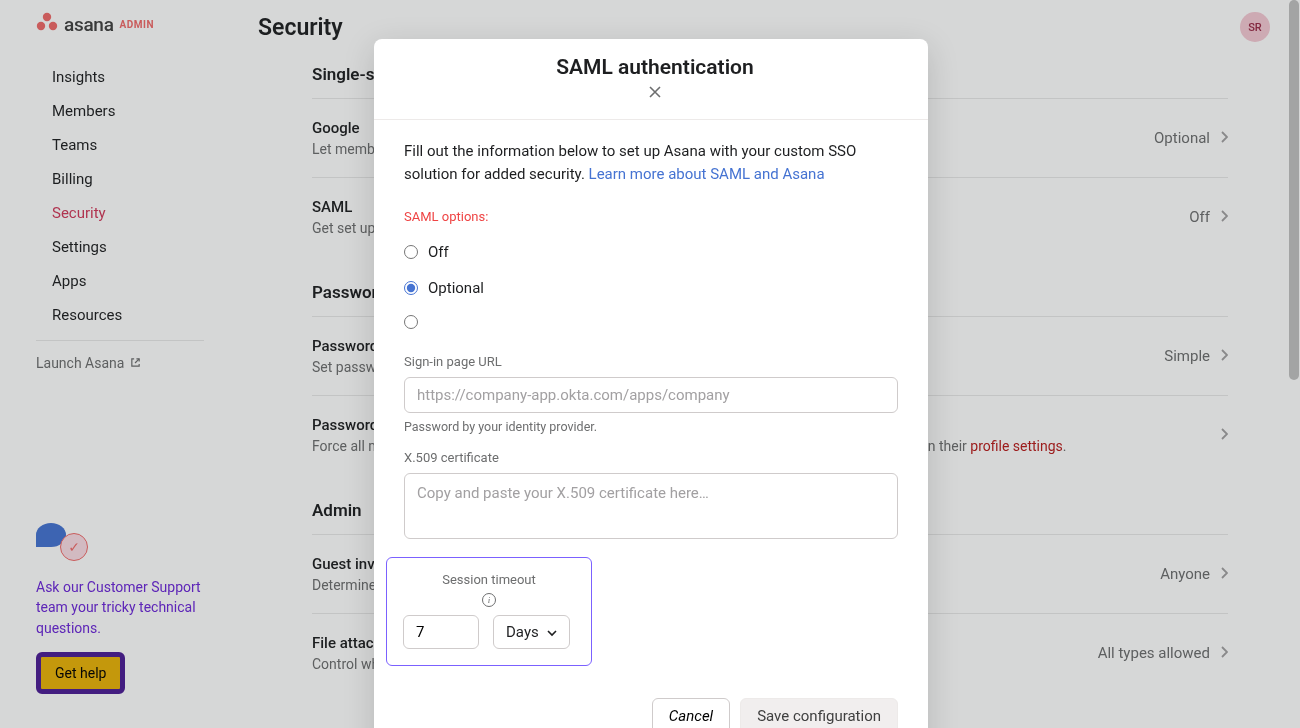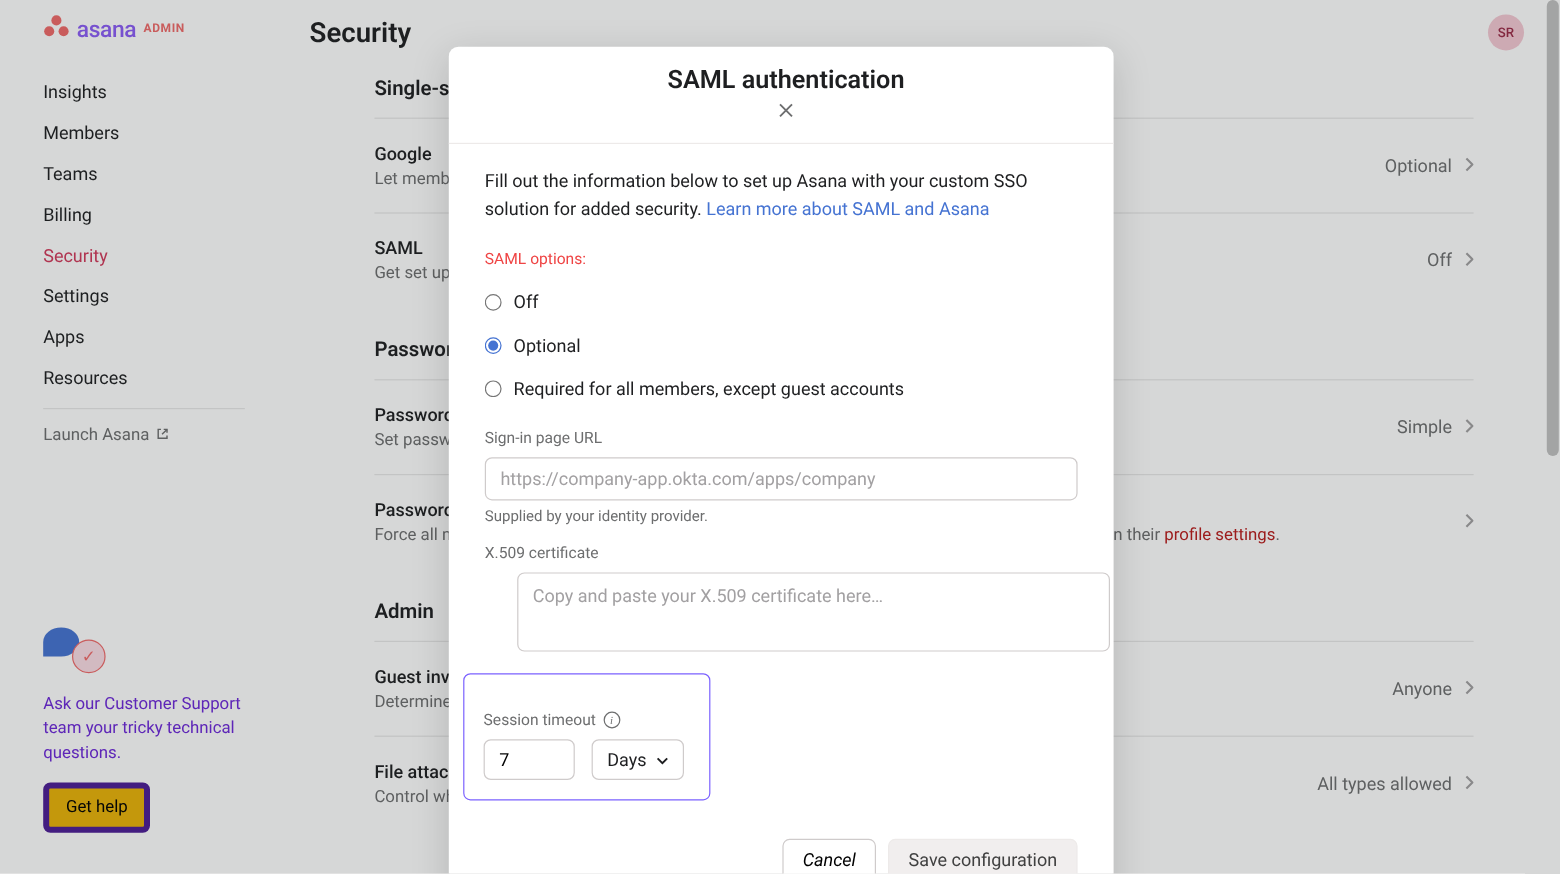--- a/index.html
+++ b/index.html
@@ -33,32 +33,32 @@
       align-items: center;
       gap: 6px;
       padding: 0 36px 24px 36px;
     }
     .logo-mark {
       display: inline-block;
     }
     .logo-word {
       font-size: 19px;
       font-weight: 500;
-      color: #8b5cf6;
+      color: #404040;
       letter-spacing: -0.3px;
       text-align: center;
     }
     .logo-admin {
       font-size: 10px;
       font-weight: 700;
       letter-spacing: 0.5px;
       color: #f06a6a;
     }
     .nav {
-      padding: 0 0 0 36px;
+      padding: 0 0 0 52px;
     }
     .nav-item {
       padding: 8px 0;
       font-size: 15px;
       color: #1e1f21;
       cursor: pointer;
     }
     .nav-item.active {
       color: #d1395b;
     }
@@ -301,21 +301,20 @@
       margin-top: 6px;
     }
     .cert-area {
       width: 100%;
       height: 66px;
       border: 1px solid #cfcbcb;
       border-radius: 6px;
       padding: 10px 12px;
       font-size: 15px;
       resize: none;
-      margin-left: 27px;
     }
     .cert-area::placeholder { color: #a2a0a2; }
     .session-block {
       border: 1.5px solid #7b61ff;
       border-radius: 6px;
       padding: 14px 16px 16px 16px;
       margin-top: 14px;
       width: 206px;
       margin-left: -18px;
     }
@@ -569,32 +568,31 @@
     <label class="radio-row">
       <input type="radio" name="samlopt" style="">
       <span>Off</span>
     </label>
     <label class="radio-row">
       <input type="radio" name="samlopt" checked="" style="">
       <span>Optional</span>
     </label>
     <label class="radio-row">
       <input type="radio" name="samlopt" style="">
-      <span>Required for all members, except guest accounts</span>
     </label>
 
     <div class="field-label">Sign-in page URL</div>
     <input class="text-input" type="text" placeholder="https://company-app.okta.com/apps/company" style="">
-    <div class="help-note">Supplied by your identity provider.</div>
+    <div class="help-note">Password by your identity provider.</div>
 
     <div class="field-label">X.509 certificate</div>
     <textarea class="cert-area" placeholder="Copy and paste your X.509 certificate here…" style=""></textarea>
 
     <div class="session-block">
-      <div class="field-label" style="margin-top:17px;">
+      <div class="field-label" style="margin-top:0;flex-direction:column;">
         <span>Session timeout</span>
         <span class="info-circle">i</span>
       </div>
       <div class="session-row">
         <input class="num-input" type="text" value="7" style="">
         <div class="unit-select">
           <span>Days</span>
           <span>
             <svg width="10" height="7" viewBox="0 0 10 7" fill="none" stroke="#1e1f21" stroke-width="1.6">
                 <path d="M1 1l4 4 4-4"></path>

